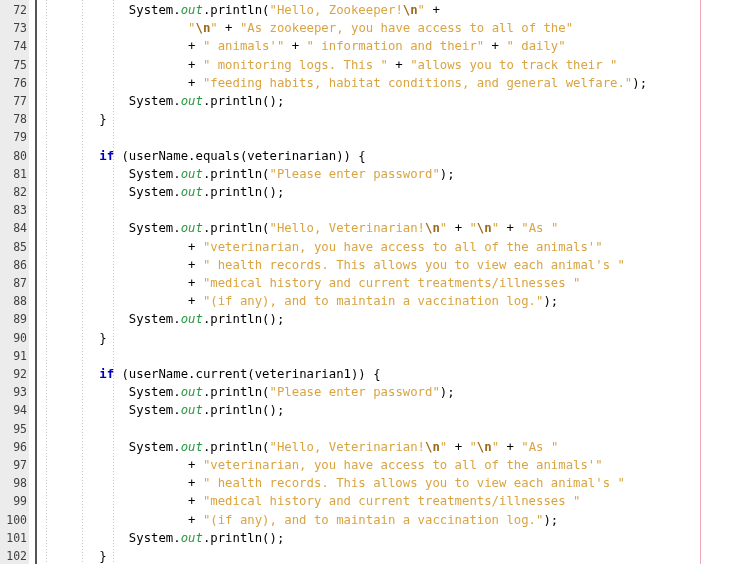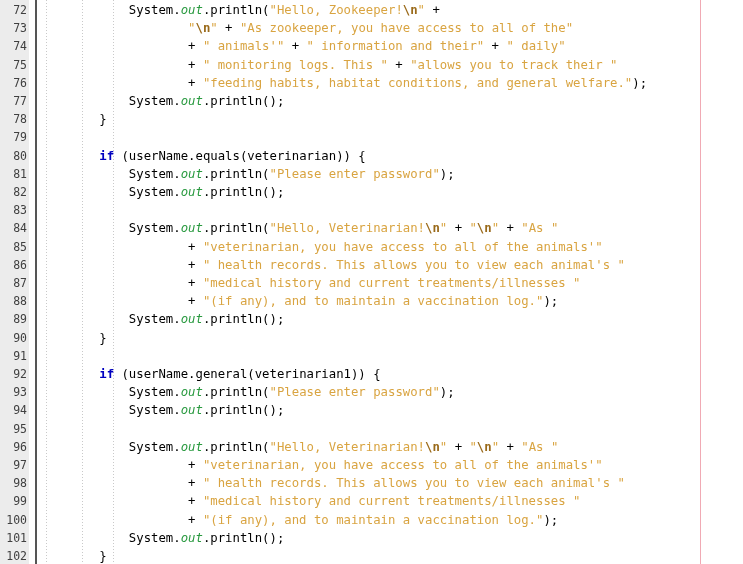--- a/index.html
+++ b/index.html
@@ -144,21 +144,21 @@
       <div class="code-line" style="top: 183px;"><span class="t-plain">            System.</span><span class="t-field">out</span><span class="t-plain">.println();</span></div>
       <div class="code-line" style="top: 201.2px;"></div>
       <div class="code-line" style="top: 219.4px;"><span class="t-plain">            System.</span><span class="t-field">out</span><span class="t-plain">.println(</span><span class="t-str">"Hello, Veterinarian!</span><span class="t-esc">\n</span><span class="t-str">"</span><span class="t-plain"> + </span><span class="t-str">"</span><span class="t-esc">\n</span><span class="t-str">"</span><span class="t-plain"> + </span><span class="t-str">"As "</span></div>
       <div class="code-line" style="top: 237.6px;"><span class="t-plain">                    + </span><span class="t-str">"veterinarian, you have access to all of the animals'"</span></div>
       <div class="code-line" style="top: 255.8px;"><span class="t-plain">                    + </span><span class="t-str">" health records. This allows you to view each animal's "</span></div>
       <div class="code-line" style="top: 274px;"><span class="t-plain">                    + </span><span class="t-str">"medical history and current treatments/illnesses "</span></div>
       <div class="code-line" style="top: 292.2px;"><span class="t-plain">                    + </span><span class="t-str">"(if any), and to maintain a vaccination log."</span><span class="t-plain">);</span></div>
       <div class="code-line" style="top: 310.4px;"><span class="t-plain">            System.</span><span class="t-field">out</span><span class="t-plain">.println();</span></div>
       <div class="code-line" style="top: 328.6px;"><span class="t-plain">        }</span></div>
       <div class="code-line" style="top: 346.8px;"></div>
-      <div class="code-line" style="top: 365px;"><span class="t-plain">        </span><span class="t-kw">if</span><span class="t-plain"> (userName.general(veterinarian1)) {</span></div>
+      <div class="code-line" style="top: 365px;"><span class="t-plain">        </span><span class="t-kw">if</span><span class="t-plain"> (userName.current(veterinarian1)) {</span></div>
       <div class="code-line" style="top: 383.2px;"><span class="t-plain">            System.</span><span class="t-field">out</span><span class="t-plain">.println(</span><span class="t-str">"Please enter password"</span><span class="t-plain">);</span></div>
       <div class="code-line" style="top: 401.4px;"><span class="t-plain">            System.</span><span class="t-field">out</span><span class="t-plain">.println();</span></div>
       <div class="code-line" style="top: 419.6px;"></div>
       <div class="code-line" style="top: 437.8px;"><span class="t-plain">            System.</span><span class="t-field">out</span><span class="t-plain">.println(</span><span class="t-str">"Hello, Veterinarian!</span><span class="t-esc">\n</span><span class="t-str">"</span><span class="t-plain"> + </span><span class="t-str">"</span><span class="t-esc">\n</span><span class="t-str">"</span><span class="t-plain"> + </span><span class="t-str">"As "</span></div>
       <div class="code-line" style="top: 456px;"><span class="t-plain">                    + </span><span class="t-str">"veterinarian, you have access to all of the animals'"</span></div>
       <div class="code-line" style="top: 474.2px;"><span class="t-plain">                    + </span><span class="t-str">" health records. This allows you to view each animal's "</span></div>
       <div class="code-line" style="top: 492.4px;"><span class="t-plain">                    + </span><span class="t-str">"medical history and current treatments/illnesses "</span></div>
       <div class="code-line" style="top: 510.6px;"><span class="t-plain">                    + </span><span class="t-str">"(if any), and to maintain a vaccination log."</span><span class="t-plain">);</span></div>
       <div class="code-line" style="top: 528.8px;"><span class="t-plain">            System.</span><span class="t-field">out</span><span class="t-plain">.println();</span></div>
       <div class="code-line" style="top: 547px;"><span class="t-plain">        }</span></div>

